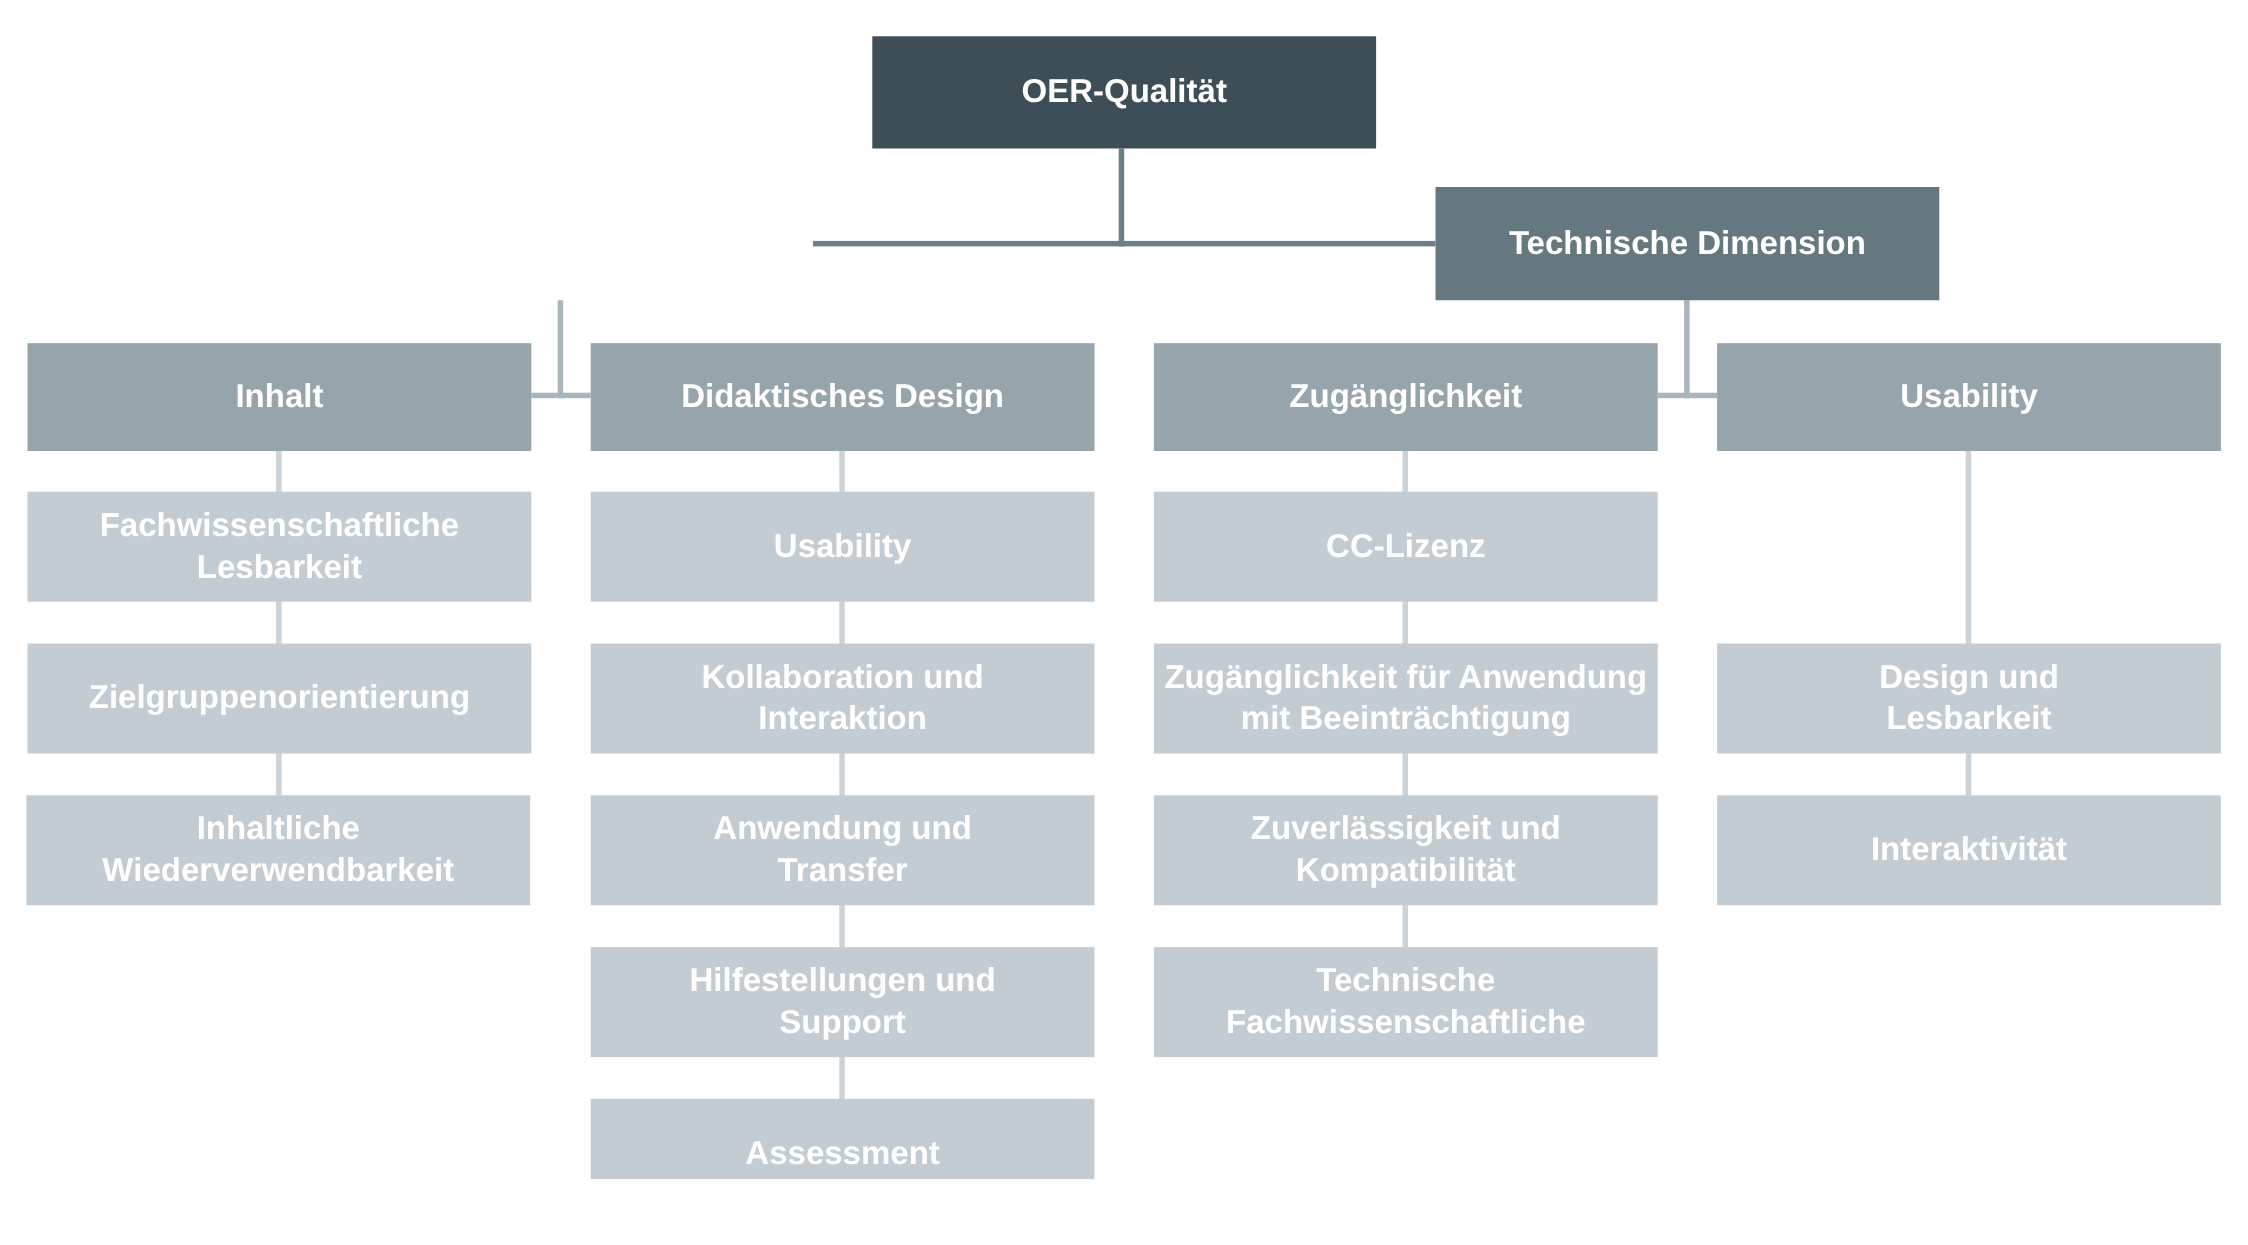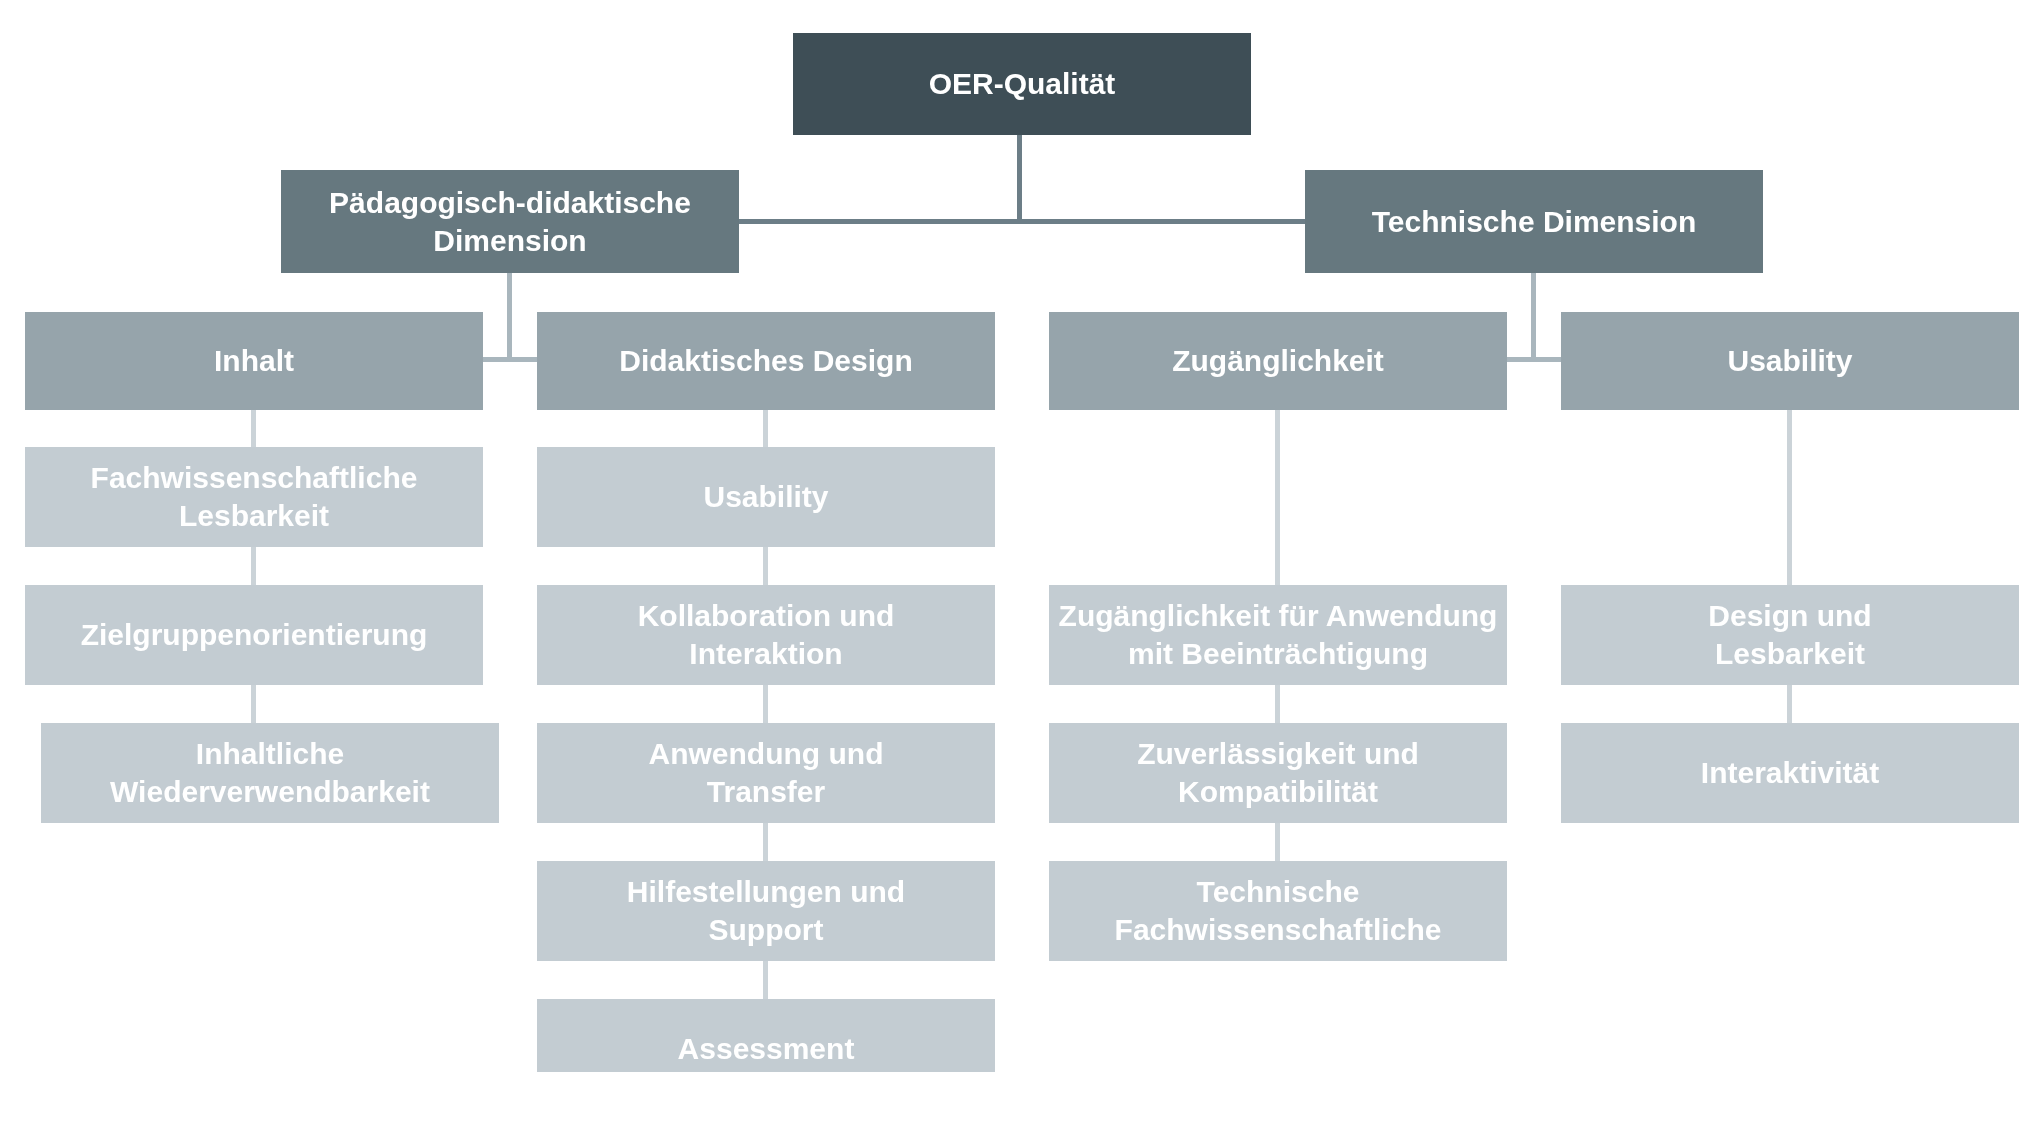--- a/index.html
+++ b/index.html
@@ -56,44 +56,43 @@
   <div class="line l2" style="left:1531px;top:273px;width:5px;height:89px"></div>
   <div class="line l2" style="left:1507px;top:357px;width:54px;height:5px"></div>
 
   <div class="line l3" style="left:251px;top:410px;height:313px"></div>
   <div class="line l3" style="left:763px;top:410px;height:589px"></div>
   <div class="line l3" style="left:1275px;top:410px;height:451px"></div>
   <div class="line l3" style="left:1787px;top:410px;height:313px"></div>
 
   <div class="node root" style="left:793px;top:33px;width:458px;height:102px">OER-Qualität</div>
 
-  <div class="node dim" style="left:281px;top:170px;width:458px;height:103px">Pädagogisch-didaktische
-Dimension</div>
   <div class="node dim" style="left:1305px;top:170px;width:458px;height:103px">Technische Dimension</div>
 
   <div class="node hdr" style="left:25px;top:312px;width:458px;height:98px">Inhalt</div>
   <div class="node hdr" style="left:537px;top:312px;width:458px;height:98px">Didaktisches Design</div>
   <div class="node hdr" style="left:1049px;top:312px;width:458px;height:98px">Zugänglichkeit</div>
   <div class="node hdr" style="left:1561px;top:312px;width:458px;height:98px">Usability</div>
 
   <div class="node item" style="left:25px;top:447px;width:458px;height:100px">Fachwissenschaftliche
 Lesbarkeit</div>
   <div class="node item" style="left:25px;top:585px;width:458px;height:100px">Zielgruppenorientierung</div>
-  <div class="node item" style="left:41px;top:723px;width:458px;height:100px">Inhaltliche
+  <div class="node item" style="left:24px;top:723px;width:458px;height:100px">Inhaltliche
 Wiederverwendbarkeit</div>
 
   <div class="node item" style="left:537px;top:447px;width:458px;height:100px">Usability</div>
   <div class="node item" style="left:537px;top:585px;width:458px;height:100px">Kollaboration und
 Interaktion</div>
   <div class="node item" style="left:537px;top:723px;width:458px;height:100px">Anwendung und
 Transfer</div>
   <div class="node item" style="left:537px;top:861px;width:458px;height:100px">Hilfestellungen und
 Support</div>
   <div class="node item" style="left:537px;top:999px;width:458px;height:100px">Assessment</div>
 
+  <div class="node item" style="left:1049px;top:447px;width:458px;height:100px">CC-Lizenz</div>
   <div class="node item" style="left:1049px;top:585px;width:458px;height:100px">Zugänglichkeit für Anwendung
 mit Beeinträchtigung</div>
   <div class="node item" style="left:1049px;top:723px;width:458px;height:100px">Zuverlässigkeit und
 Kompatibilität</div>
   <div class="node item" style="left:1049px;top:861px;width:458px;height:100px">Technische
 Fachwissenschaftliche</div>
 
   <div class="node item" style="left:1561px;top:585px;width:458px;height:100px">Design und
 Lesbarkeit</div>
   <div class="node item" style="left:1561px;top:723px;width:458px;height:100px">Interaktivität</div>

